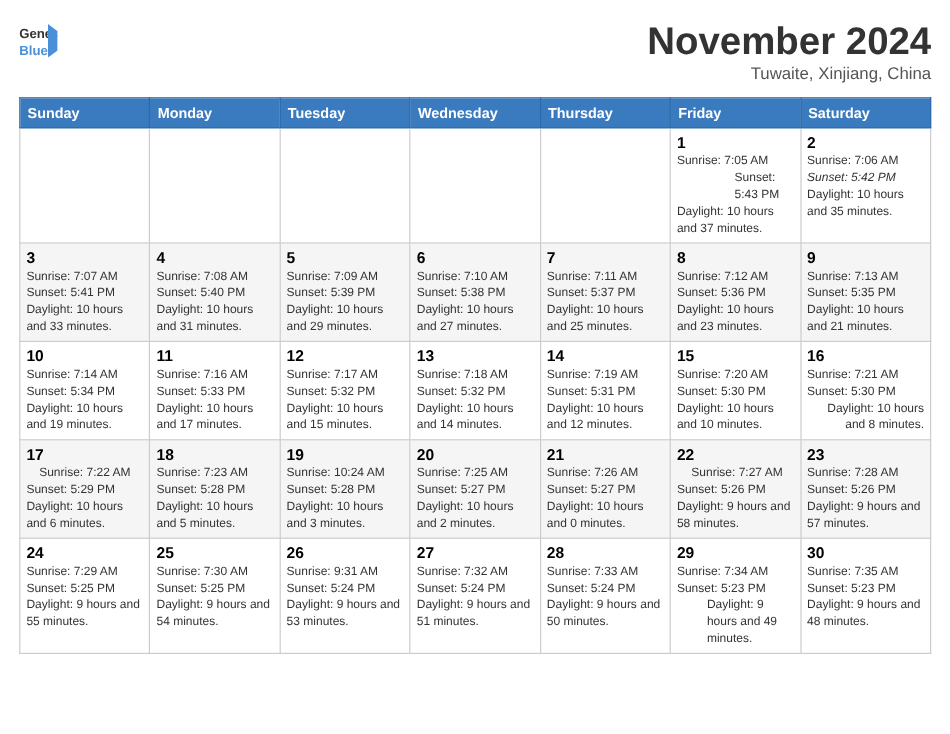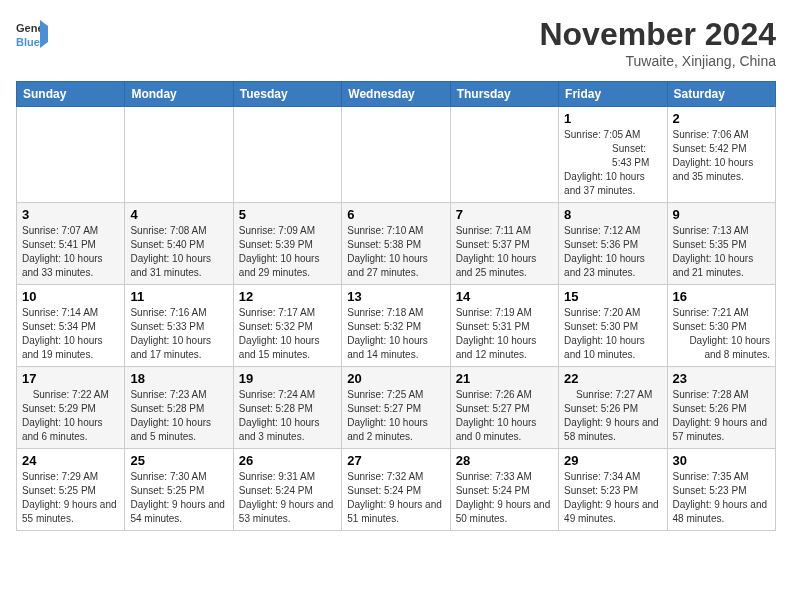--- a/index.html
+++ b/index.html
@@ -116,21 +116,21 @@
           <div class="day-info">
             <span style="display: block;">Sunrise: 7:05 AM</span>
             <span style="display: block; margin-left: 48px;">Sunset: 5:43 PM</span>
             <span style="display: block;">Daylight: 10 hours and 37 minutes.</span>
           </div>
         </td>
         <td>
           <span class="day-num">2</span>
           <div class="day-info">
             <span style="display: block;">Sunrise: 7:06 AM</span>
-            <span style="display: block;">Sunset: 5:42 PM</span>
+            <span style="display: block; font-style: italic;">Sunset: 5:42 PM</span>
             <span style="display: block;">Daylight: 10 hours and 35 minutes.</span>
           </div>
         </td>
       </tr>
       <tr>
         <td>
           <span class="day-num">3</span>
           <div class="day-info">
             <span style="display: block;">Sunrise: 7:07 AM</span>
             <span style="display: block;">Sunset: 5:41 PM</span>
@@ -257,21 +257,21 @@
           <span class="day-num">18</span>
           <div class="day-info">
             <span style="display: block;">Sunrise: 7:23 AM</span>
             <span style="display: block;">Sunset: 5:28 PM</span>
             <span style="display: block;">Daylight: 10 hours and 5 minutes.</span>
           </div>
         </td>
         <td>
           <span class="day-num">19</span>
           <div class="day-info">
-            <span style="display: block;">Sunrise: 7:24 AM</span>
+            <span style="display: block;">Sunrise: 10:24 AM</span>
             <span style="display: block;">Sunset: 5:28 PM</span>
             <span style="display: block;">Daylight: 10 hours and 3 minutes.</span>
           </div>
         </td>
         <td>
           <span class="day-num">20</span>
           <div class="day-info">
             <span style="display: block;">Sunrise: 7:25 AM</span>
             <span style="display: block;">Sunset: 5:27 PM</span>
             <span style="display: block;">Daylight: 10 hours and 2 minutes.</span>
@@ -341,21 +341,21 @@
             <span style="display: block;">Sunrise: 7:33 AM</span>
             <span style="display: block;">Sunset: 5:24 PM</span>
             <span style="display: block;">Daylight: 9 hours and 50 minutes.</span>
           </div>
         </td>
         <td>
           <span class="day-num">29</span>
           <div class="day-info">
             <span style="display: block;">Sunrise: 7:34 AM</span>
             <span style="display: block;">Sunset: 5:23 PM</span>
-            <span style="display: block;">Daylight: 9 hours and 49 minutes.</span>
+            <span style="display: block; margin-left: 25px;">Daylight: 9 hours and 49 minutes.</span>
           </div>
         </td>
         <td>
           <span class="day-num">30</span>
           <div class="day-info">
             <span style="display: block;">Sunrise: 7:35 AM</span>
             <span style="display: block;">Sunset: 5:23 PM</span>
             <span style="display: block;">Daylight: 9 hours and 48 minutes.</span>
           </div>
         </td>

